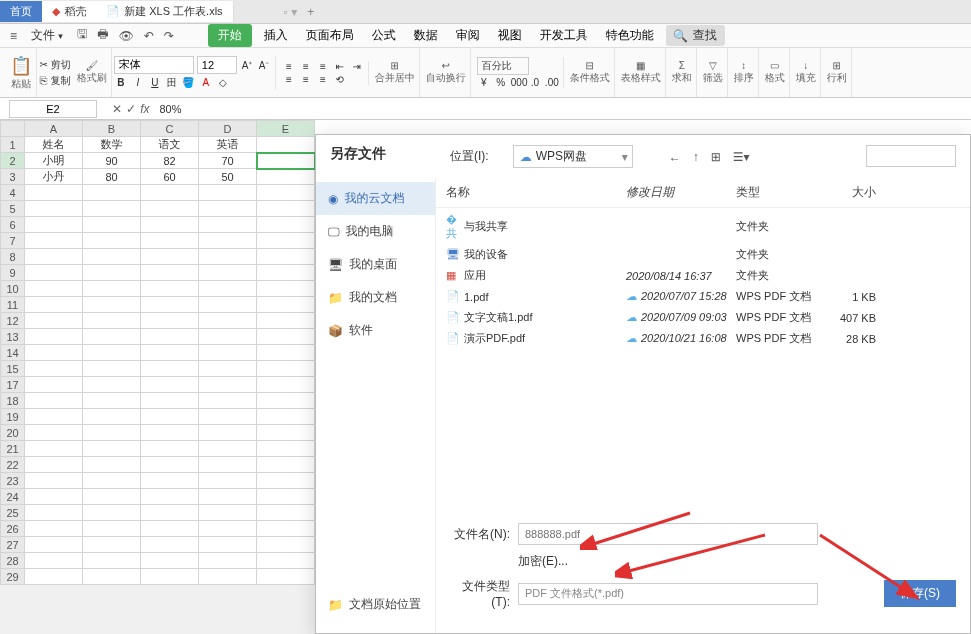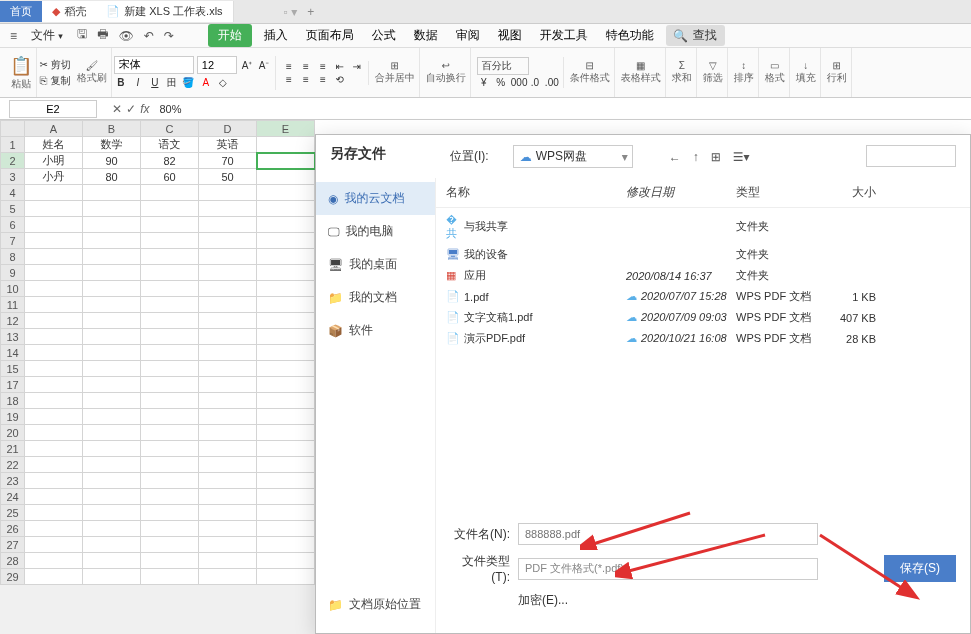--- a/index.html
+++ b/index.html
@@ -577,26 +577,26 @@
             <div class="col-size">28 KB</div>
           </div>
         </div>
       <div style="flex:1"></div>
       <div class="dlg-footer">
         <div class="footer-row">
           <span class="footer-label">文件名(N):</span>
           <input class="footer-input" placeholder="888888.pdf" style="">
         </div>
         <div class="footer-row">
+          <span class="encrypt-link">加密(E)...</span>
+        </div>
+        <div class="footer-row">
           <span class="footer-label">文件类型(T):</span>
           <input class="footer-input" style="color: rgb(136, 136, 136);" value="PDF 文件格式(*.pdf)">
           <button class="save-btn">保存(S)</button>
-        </div>
-        <div class="footer-row">
-          <span class="encrypt-link">加密(E)...</span>
         </div>
       </div>
     </div>
   </div>
   <div class="side-footer" style="position:absolute;bottom:10px;left:0;width:120px;border:none">
     <span>📁</span>
     <span>文档原始位置</span>
   </div>
 </div>
 

